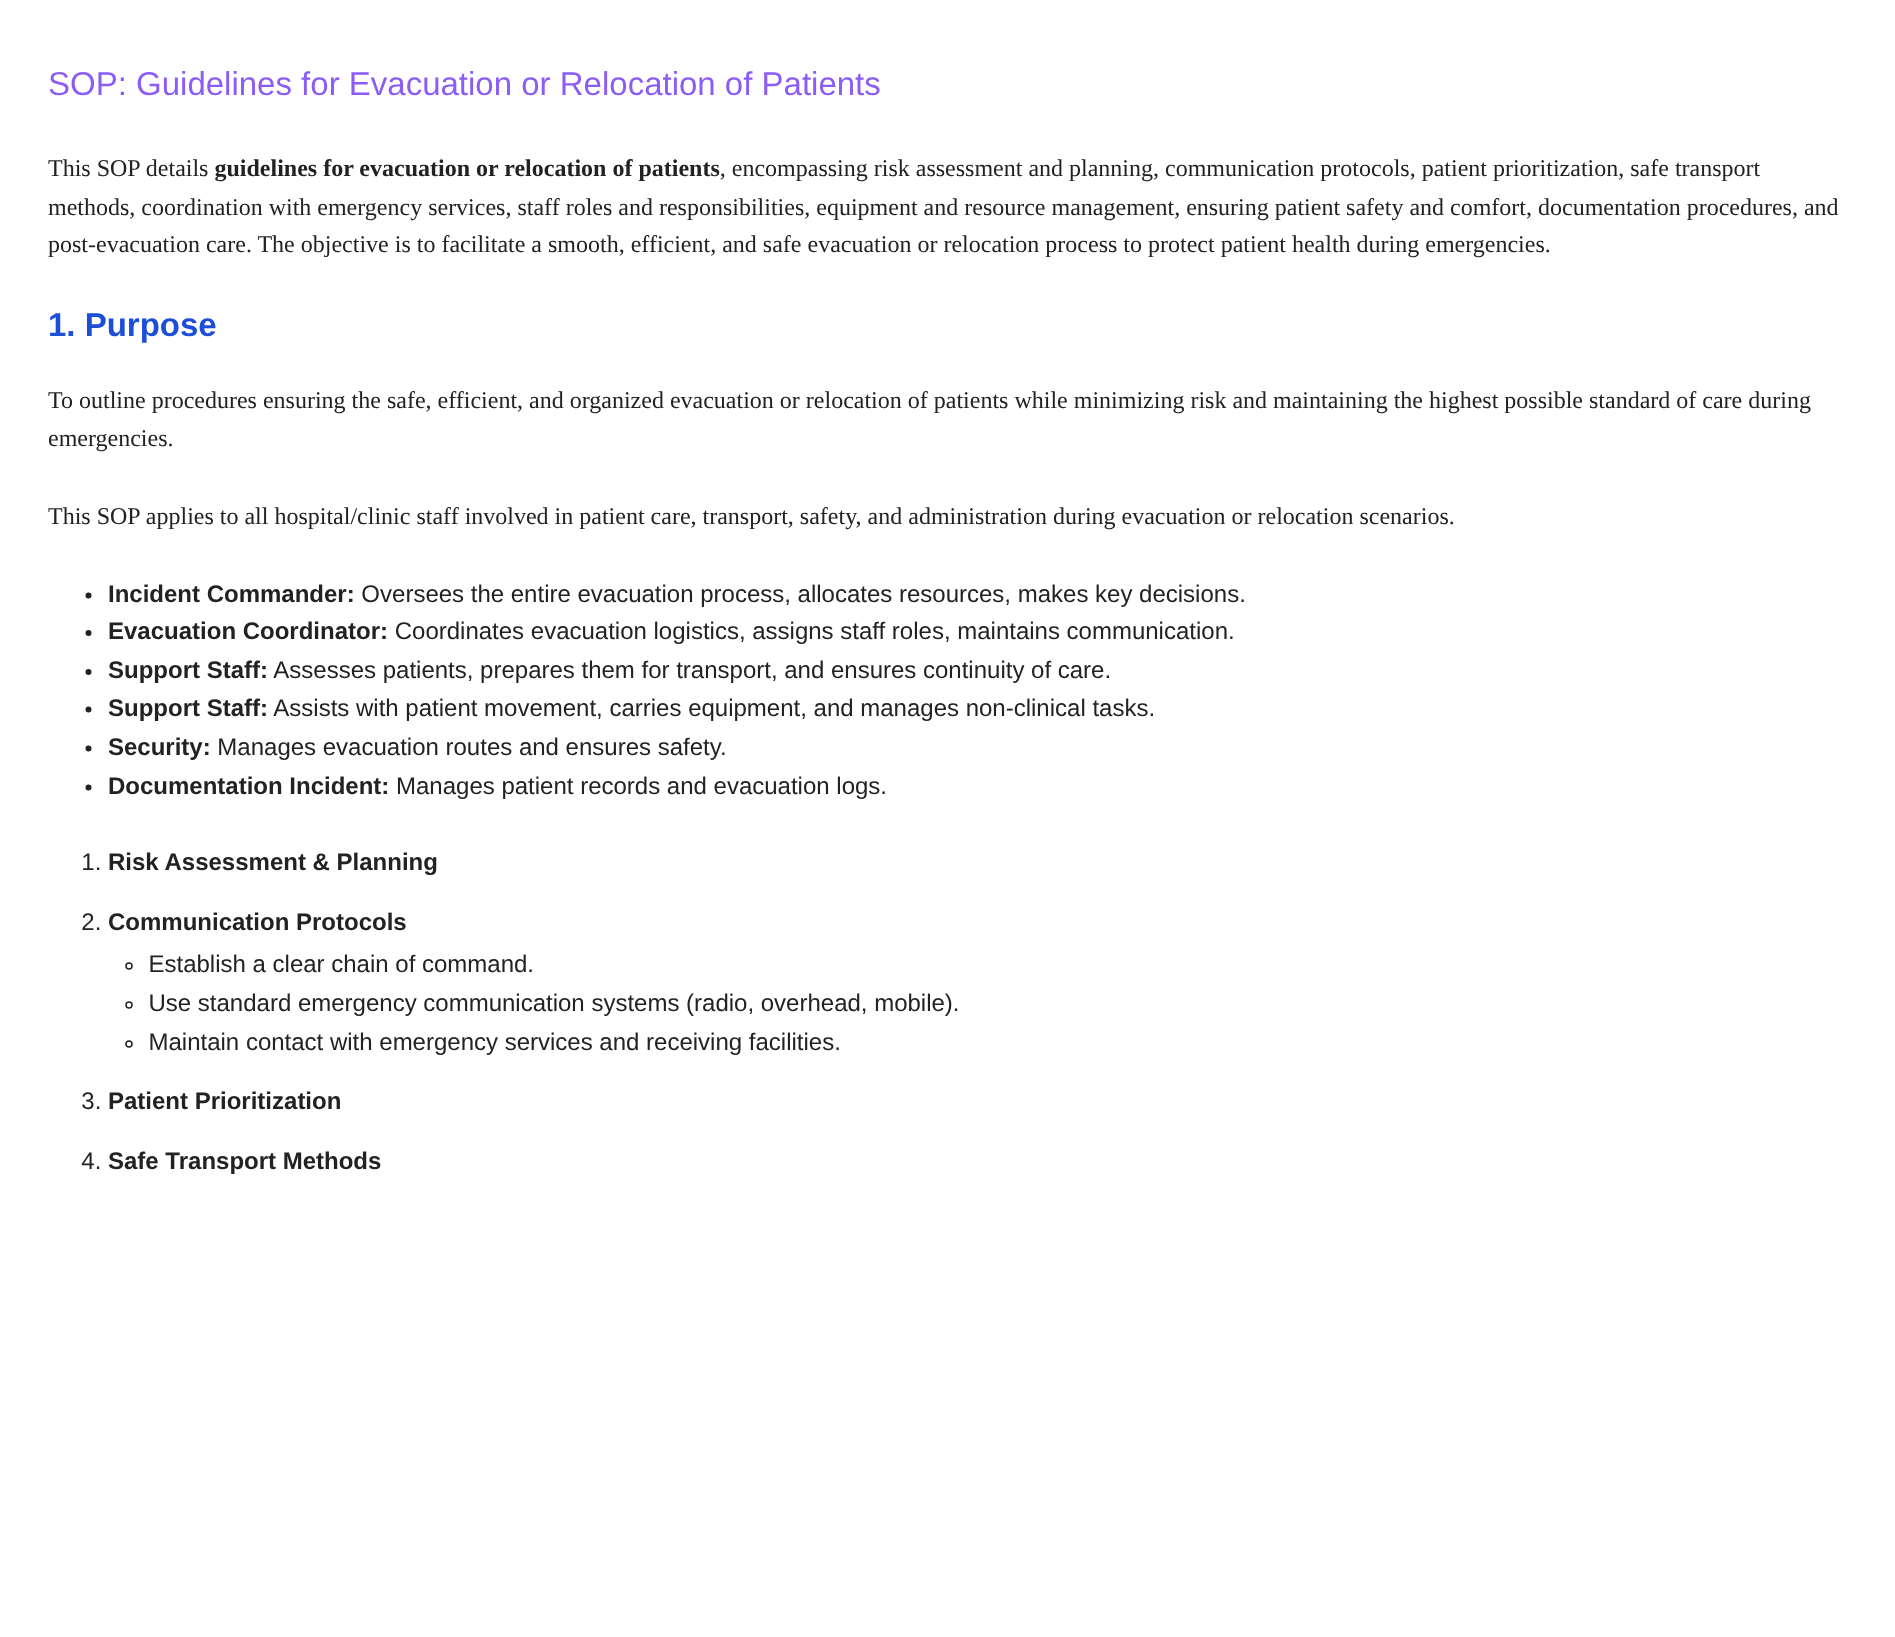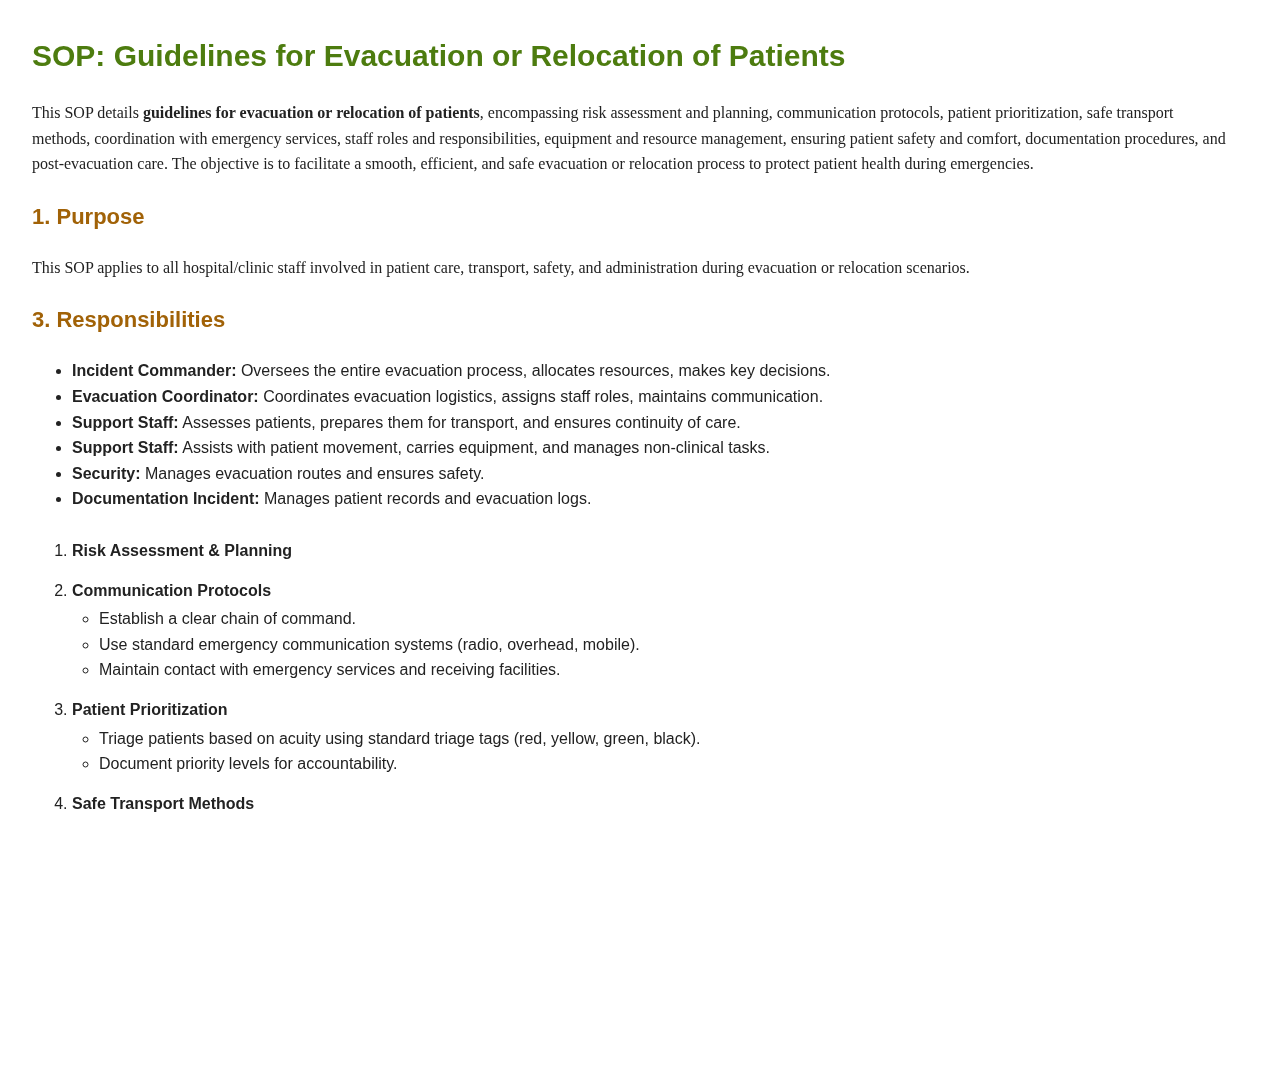--- a/index.html
+++ b/index.html
@@ -11,31 +11,31 @@
     background: #ffffff;
     font-family: "Liberation Sans", sans-serif;
     font-size: 16px;
     line-height: 25.6px;
     color: #222222;
   }
   .page {
     padding: 38px 32px 0 32px;
   }
   h1.doc-title {
-    font-size: 30px;
+    font-size: 22px;
     line-height: 36px;
-    font-weight: 700;
-    color: #4d7c0f;
+    font-weight: 400;
+    color: #8b5cf6;
     margin: 0 0 26px 0;
   }
   h2.section-heading {
     font-size: 22px;
     line-height: 27px;
     font-weight: 700;
-    color: #a16207;
+    color: #1d4ed8;
     margin: 25px 0 25px 0;
   }
   p.body-text {
     margin: 0 0 26px 0;
     font-family: Liberation Serif, serif;
   }
   p.body-text b { font-weight: 700; }
   ul.resp-list {
     margin: 0 0 26px 0;
     padding-left: 40px;
@@ -59,24 +59,24 @@
 </head>
 <body>
 
 <div class="page">
 
   <h1 class="doc-title">SOP: Guidelines for Evacuation or Relocation of Patients</h1>
 
   <p class="body-text"><span>This SOP details </span><b>guidelines for evacuation or relocation of patients</b><span>, encompassing risk assessment and planning, communication protocols, patient prioritization, safe transport methods, coordination with emergency services, staff roles and responsibilities, equipment and resource management, ensuring patient safety and comfort, documentation procedures, and post-evacuation care. The objective is to facilitate a smooth, efficient, and safe evacuation or relocation process to protect patient health during emergencies.</span></p>
 
   <h2 class="section-heading">1. Purpose</h2>
+  <p class="body-text">To outline procedures ensuring the safe, efficient, and organized evacuation or relocation of patients while minimizing risk and maintaining the highest possible standard of care during emergencies.</p>
 
   <p class="body-text">This SOP applies to all hospital/clinic staff involved in patient care, transport, safety, and administration during evacuation or relocation scenarios.</p>
 
-  <h2 class="section-heading">3. Responsibilities</h2>
   <ul class="resp-list">
     <li><strong>Incident Commander:</strong><span> Oversees the entire evacuation process, allocates resources, makes key decisions.</span></li>
     <li><strong>Evacuation Coordinator:</strong><span> Coordinates evacuation logistics, assigns staff roles, maintains communication.</span></li>
     <li><strong>Support Staff:</strong><span> Assesses patients, prepares them for transport, and ensures continuity of care.</span></li>
     <li><strong>Support Staff:</strong><span> Assists with patient movement, carries equipment, and manages non-clinical tasks.</span></li>
     <li><strong>Security:</strong><span> Manages evacuation routes and ensures safety.</span></li>
     <li><strong>Documentation Incident:</strong><span> Manages patient records and evacuation logs.</span></li>
   </ul>
 
   <ol class="proc-list">
@@ -86,23 +86,19 @@
     <li>
       <strong>Communication Protocols</strong>
       <ul class="sub-list">
         <li>Establish a clear chain of command.</li>
         <li>Use standard emergency communication systems (radio, overhead, mobile).</li>
         <li>Maintain contact with emergency services and receiving facilities.</li>
       </ul>
     </li>
     <li>
       <strong>Patient Prioritization</strong>
-      <ul class="sub-list">
-        <li>Triage patients based on acuity using standard triage tags (red, yellow, green, black).</li>
-        <li>Document priority levels for accountability.</li>
-      </ul>
     </li>
     <li>
       <strong>Safe Transport Methods</strong>
     </li>
   </ol>
 
 </div>
 
 </body></html>

